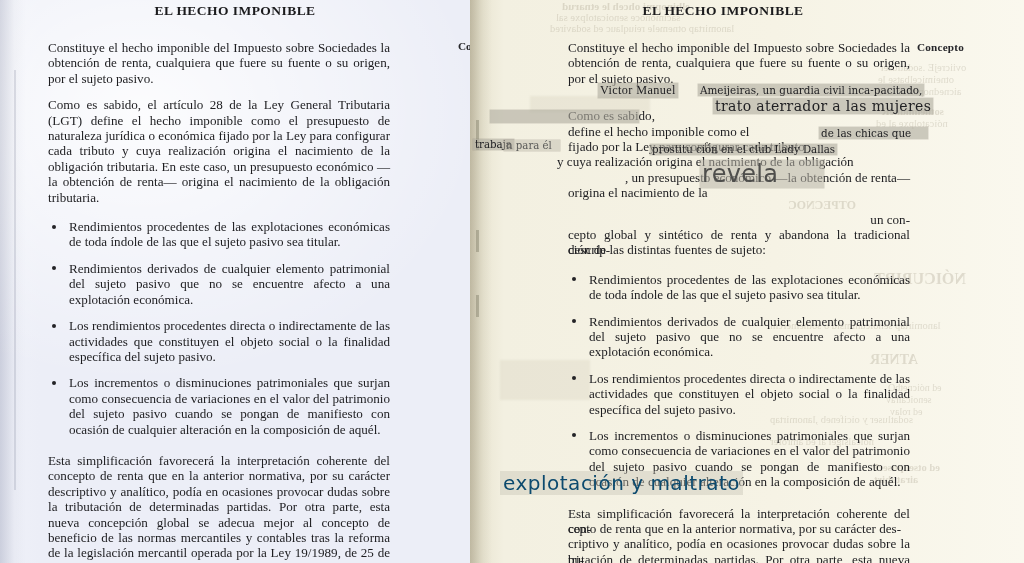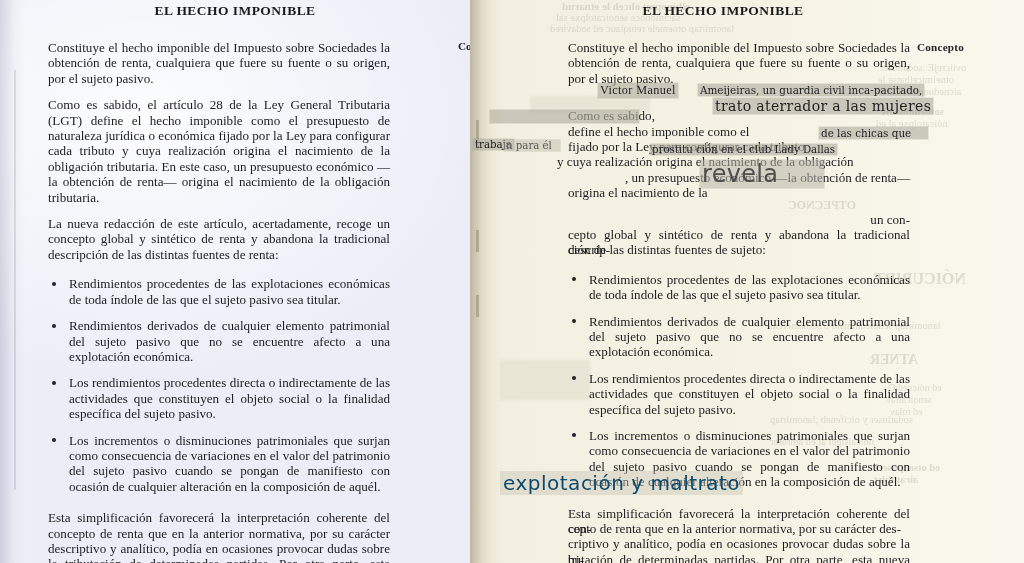--- a/index.html
+++ b/index.html
@@ -179,21 +179,20 @@
       <div class="doc-title">EL HECHO IMPONIBLE</div>
     </div>
 
     <div class="margin-note-clip" style="left:458px;top:40px;">
       <span>Concepto</span>
     </div>
 
     <div class="col left-col">
       <p>Constituye el hecho imponible del Impuesto sobre Sociedades la obtención de renta, cualquiera que fuere su fuente o su origen, por el sujeto pasivo.</p>
       <p>Como es sabido, el artículo 28 de la Ley General Tributaria (LGT) define el hecho imponible como el presupuesto de naturaleza jurídica o económica fijado por la Ley para configurar cada tributo y cuya realización origina el nacimiento de la obligación tributaria. En este caso, un presupuesto económico —la obtención de renta— origina el nacimiento de la obligación tributaria.</p>
-      <p>La nueva redacción de este artículo, acertadamente, recoge un concepto global y sintético de renta y abandona la tradicional descripción de las distintas fuentes de renta:</p>
 
       <ul class="bullets">
         <li>
           <span class="dot"></span>
           <span>Rendimientos procedentes de las explotaciones económicas de toda índole de las que el sujeto pasivo sea titular.</span>
         </li>
         <li>
           <span class="dot"></span>
           <span>Rendimientos derivados de cualquier elemento patrimonial del sujeto pasivo que no se encuentre afecto a una explotación económica.</span>
         </li>

